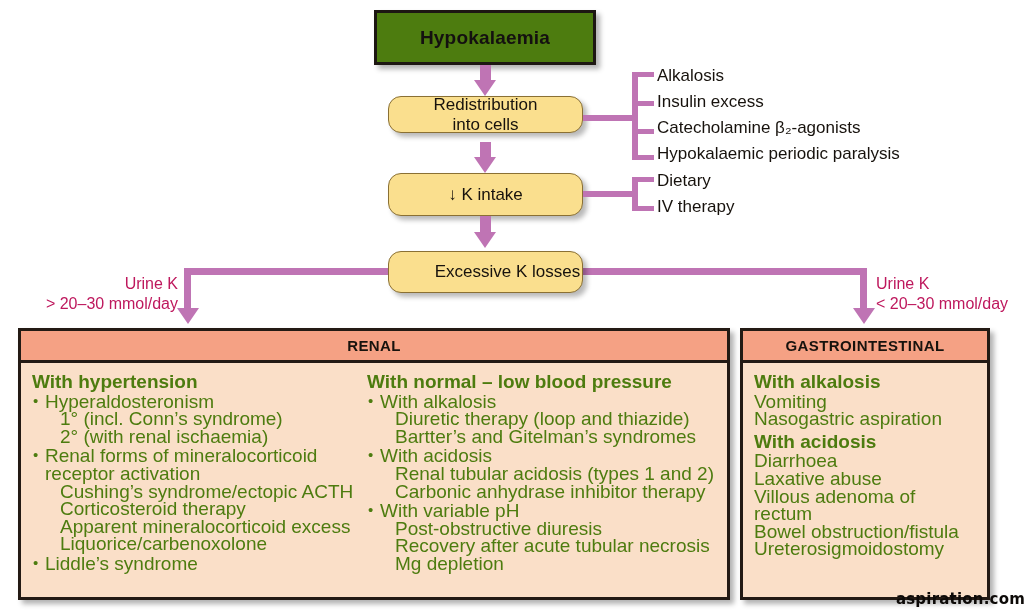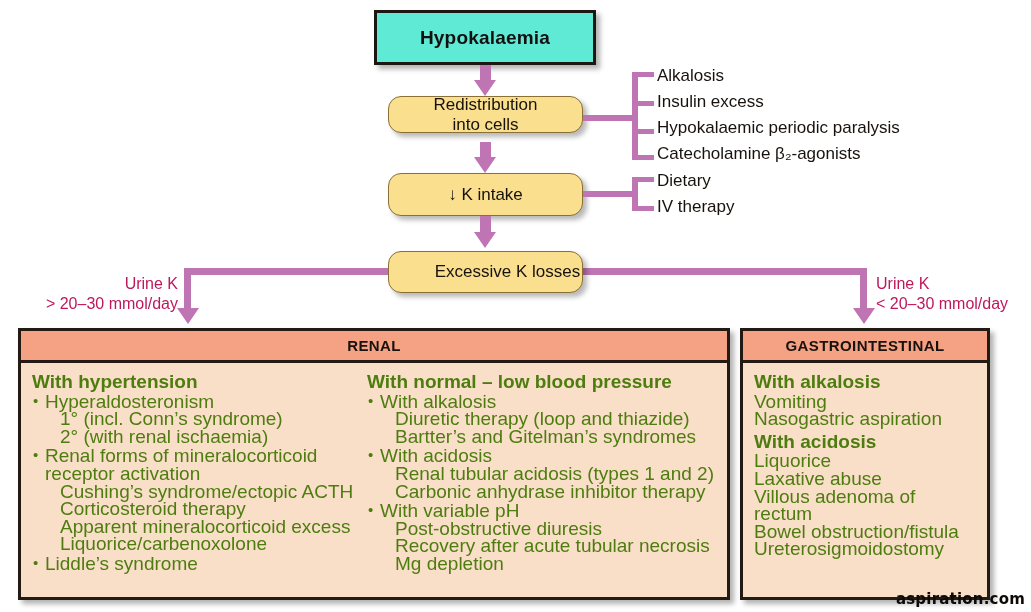--- a/index.html
+++ b/index.html
@@ -12,21 +12,21 @@
     overflow:hidden;
   }
   #stage{position:absolute;left:0;top:0;width:1031px;height:612px;}
 
   
   .abs{position:absolute;}
 
   
   .node-green{
     left:374px;top:10px;width:222px;height:55px;
-    background:#5eead4;
+    background:#4d7c0f;
     border:3px solid #1d1712;
     box-sizing:border-box;
     display:flex;align-items:center;justify-content:center;
     font-weight:bold;font-size:19px;letter-spacing:.2px;
     box-shadow:4px 4px 5px rgba(0,0,0,.30);
     color:#141010;
   }
 
   
   .node-yellow{
@@ -120,22 +120,22 @@
   <div class="pl abs" style="left:632px;top:72px;width:6px;height:88px;"></div>
 
   <div class="pl abs" style="left:632px;top:72px;width:22px;height:5px;"></div>
   <div class="pl abs" style="left:632px;top:101px;width:22px;height:5px;"></div>
   <div class="pl abs" style="left:632px;top:129px;width:22px;height:5px;"></div>
   <div class="pl abs" style="left:632px;top:155px;width:22px;height:5px;"></div>
 
   <div class="blist" style="left:657px;top:63px;">
     <div>Alkalosis</div>
     <div>Insulin excess</div>
+    <div>Catecholamine β₂-agonists</div>
     <div>Hypokalaemic periodic paralysis</div>
-    <div>Catecholamine β₂-agonists</div>
   </div>
 
   <div class="pl abs" style="left:480px;top:142px;width:11px;height:16px;"></div>
   <div class="arrowdown abs" style="left:474px;top:157px;"></div>
 
   <div class="abs node-yellow n-kintake">
     <span>↓ K intake</span>
   </div>
 
   <div class="pl abs" style="left:583px;top:191px;width:52px;height:6px;"></div>
@@ -211,21 +211,21 @@
   <div class="panel" style="left:740px;top:328px;width:250px;height:272px;">
     <div class="panel-head">
       <span>GASTROINTESTINAL</span>
     </div>
     <div class="panel-body">
       <div class="col" style="width:100%;">
         <div class="hd">With alkalosis</div>
         <div class="plain">Vomiting</div>
         <div class="plain">Nasogastric aspiration</div>
         <div class="hd" style="margin-top:5px;">With acidosis</div>
-        <div class="plain">Liquorice</div>
+        <div class="plain">Diarrhoea</div>
         <div class="plain">Laxative abuse</div>
         <div class="plain">Villous adenoma of rectum</div>
         <div class="plain">Bowel obstruction/fistula</div>
         <div class="plain">Ureterosigmoidostomy</div>
       </div>
     </div>
   </div>
 
   <div class="watermark">aspiration.com</div>
 

